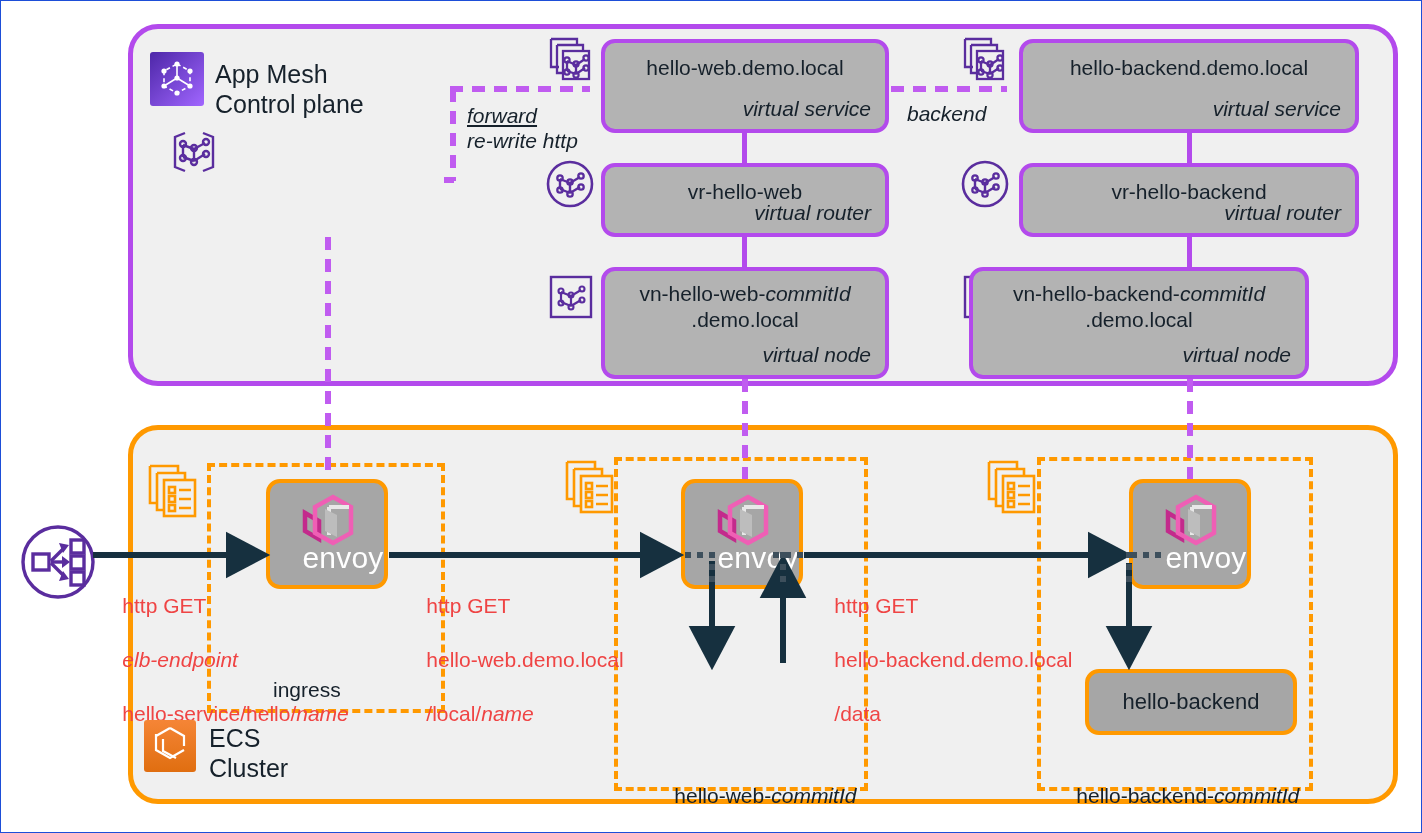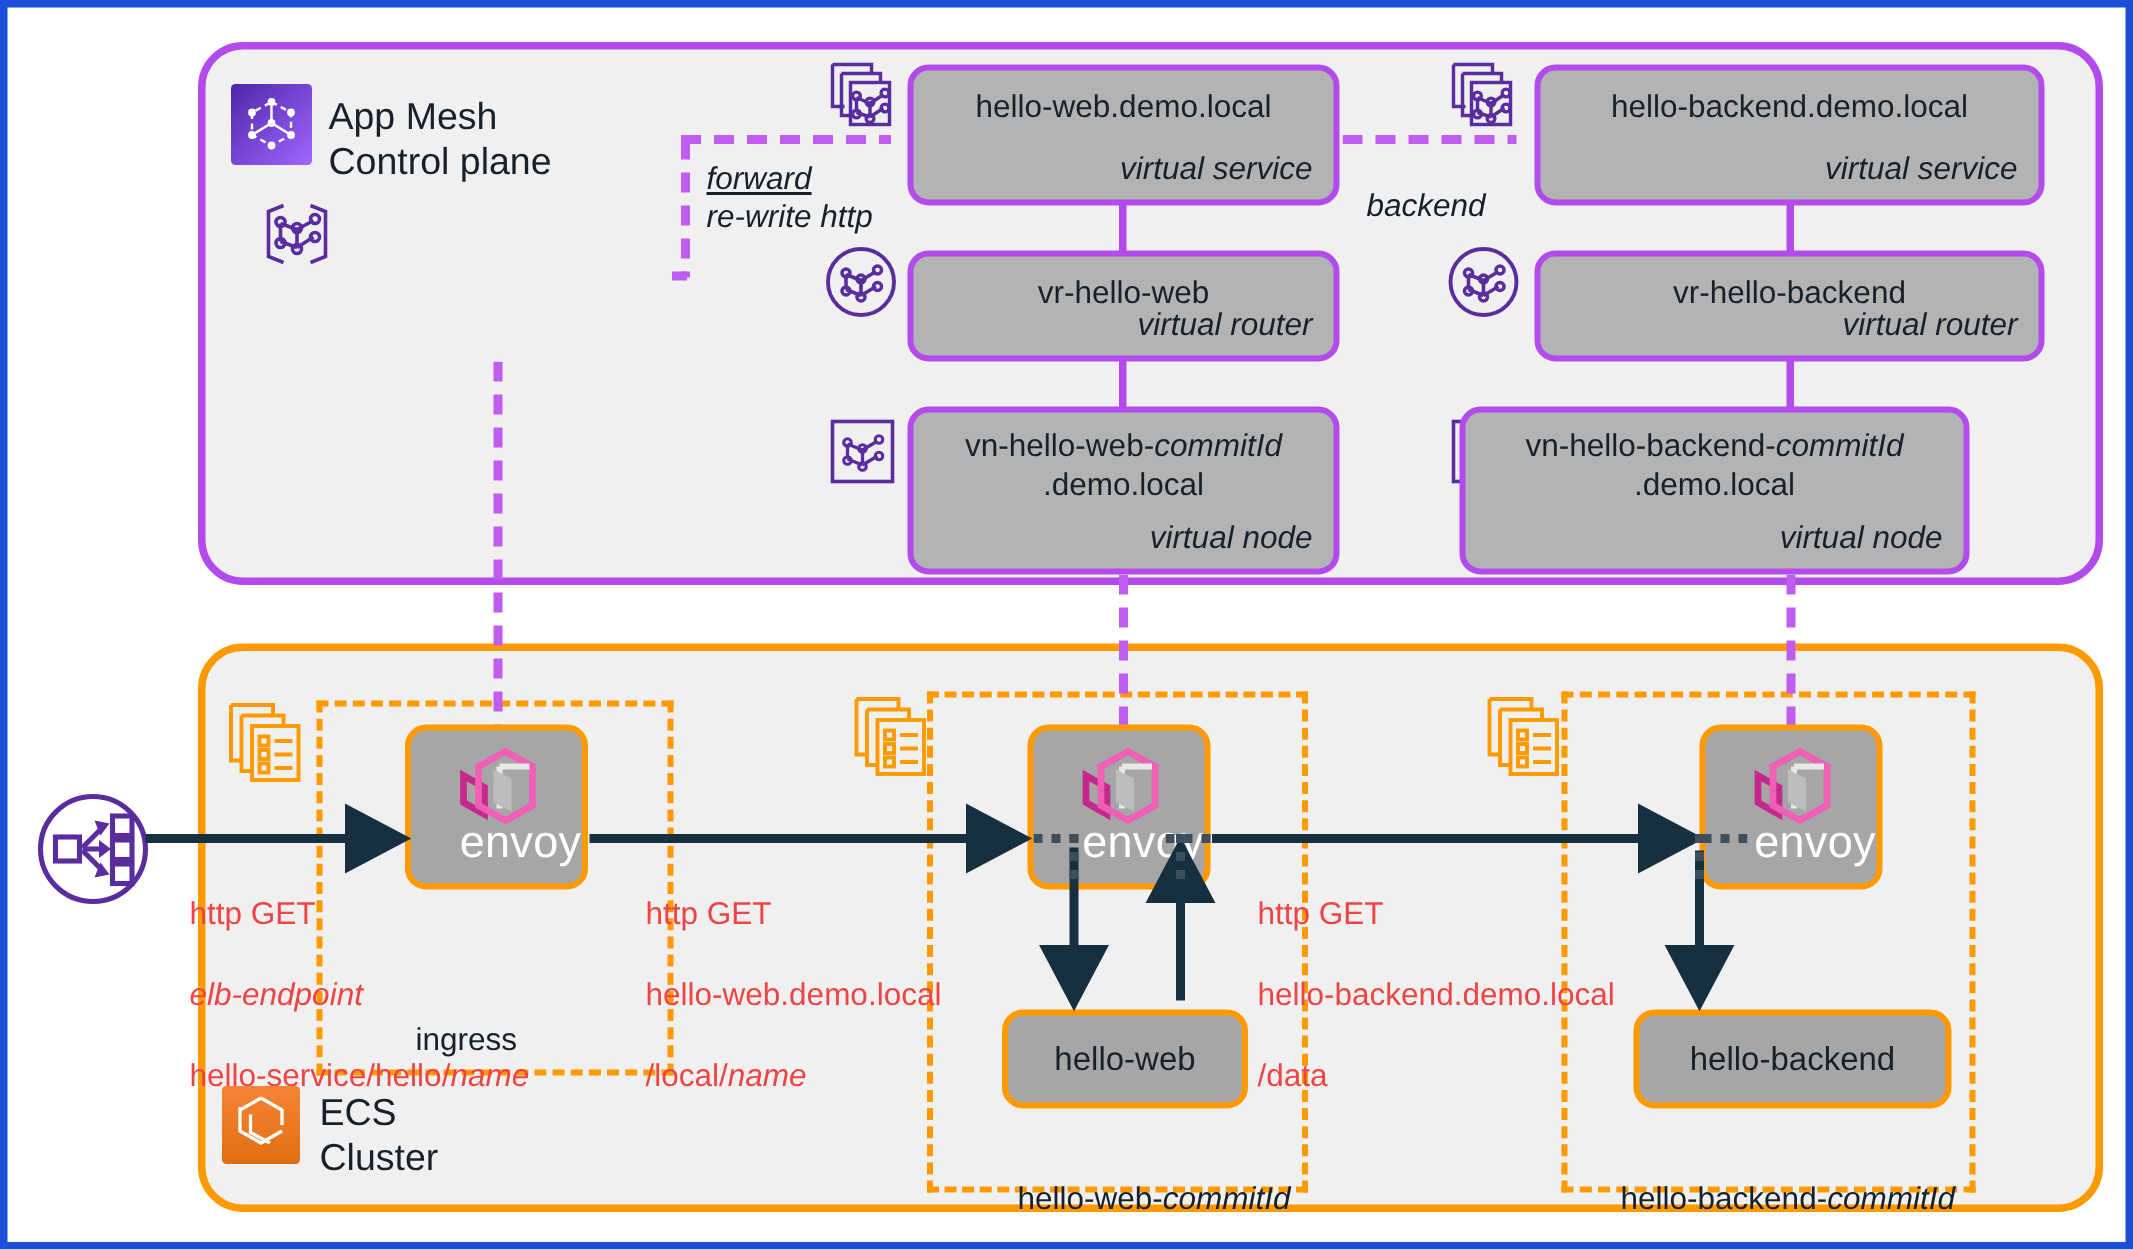--- a/index.html
+++ b/index.html
@@ -1,18 +1,18 @@
 <!DOCTYPE html>
 <html><head>
 <meta charset="utf-8">
 <style>
   html,body{margin:0;padding:0;background:#ffffff;}
   body{width:1422px;height:833px;font-family:"Liberation Sans",sans-serif;overflow:hidden;}
   #stage{position:relative;width:1422px;height:833px;background:#ffffff;
-         border:5px solid #1d4ed8;box-sizing:border-box;}
+         border:1px solid #1d4ed8;box-sizing:border-box;}
 
   
   .panel{position:absolute;box-sizing:border-box;background:#f0f0f0;}
   .panel-mesh{left:127px;top:23px;width:1270px;height:362px;
               border:5px solid #b34aec;border-radius:30px;}
   .panel-ecs{left:127px;top:424px;width:1270px;height:379px;
              border:5px solid #f90;border-radius:30px;}
 
   
   .taskgroup{position:absolute;box-sizing:border-box;
@@ -267,21 +267,21 @@
   <div class="vsolid" style="left:1186px;top:130px;height:34px;"></div>
   <div class="vsolid" style="left:1186px;top:234px;height:34px;"></div>
 
   <div class="vdash" style="left:449px;top:88px;height:92px;"></div>
   <div class="hdash" style="left:443px;top:176px;width:10px;"></div>
   <div class="hdash" style="left:449px;top:85px;width:140px;"></div>
   <div class="lbl it" style="left:466px;top:102px;text-decoration:underline;">forward</div>
   <div class="lbl it" style="left:466px;top:127px;">re-write http</div>
 
   <div class="hdash" style="left:890px;top:85px;width:116px;"></div>
-  <div class="lbl it" style="left:906px;top:100px;margin-top:20px;">backend</div>
+  <div class="lbl it" style="left:906px;top:100px;">backend</div>
 
   <div class="panel panel-ecs"></div>
 
   <div class="taskgroup" style="left:206px;top:462px;width:238px;height:250px;"></div>
   <div class="taskgroup" style="left:613px;top:456px;width:254px;height:334px;"></div>
   <div class="taskgroup" style="left:1036px;top:456px;width:276px;height:334px;"></div>
 
   <div class="icon" style="left:146px;top:462px;width:52px;height:56px;">
     <svg width="52" height="56" viewBox="0 0 52 56">
       <g fill="none" stroke="#ff9900" stroke-width="2.6">
@@ -361,23 +361,20 @@
   </div>
   <div class="icon" style="left:1153px;top:490px;width:72px;height:62px;">
     <svg width="72" height="62" viewBox="0 0 72 62">
       <path d="M14 22 L14 40 L28 48 L28 30 Z" fill="none" stroke="#c32a8c" stroke-width="4.5"></path>
       <path d="M24 16 L24 42 L42 52 L60 42 L60 16 L42 6 Z" fill="none" stroke="#ef5fb5" stroke-width="4.5"></path>
       <path d="M38 16 L38 44 M38 16 L58 16" fill="none" stroke="#e8e8e8" stroke-width="4"></path>
       <path d="M34 18 L34 40 L46 46 L46 24 Z" fill="#bdbdbd" stroke="none"></path>
     </svg>
   </div>
 
-  <div class="ebox app" style="left:663px;top:668px;width:164px;height:66px;">
-    <span>hello-web</span>
-  </div>
   <div class="ebox app" style="left:1084px;top:668px;width:212px;height:66px;">
     <span>hello-backend</span>
   </div>
 
   <div class="icon" style="left:18px;top:522px;width:78px;height:78px;">
     <svg width="78" height="78" viewBox="0 0 78 78">
       <circle cx="39" cy="39" r="35" fill="none" stroke="#5a2d9e" stroke-width="3.4"></circle>
       <rect x="14" y="31" width="16" height="16" fill="none" stroke="#5a2d9e" stroke-width="3.4"></rect>
       <rect x="52" y="17" width="13" height="13" fill="none" stroke="#5a2d9e" stroke-width="3.4"></rect>
       <rect x="52" y="33" width="13" height="13" fill="none" stroke="#5a2d9e" stroke-width="3.4"></rect>

